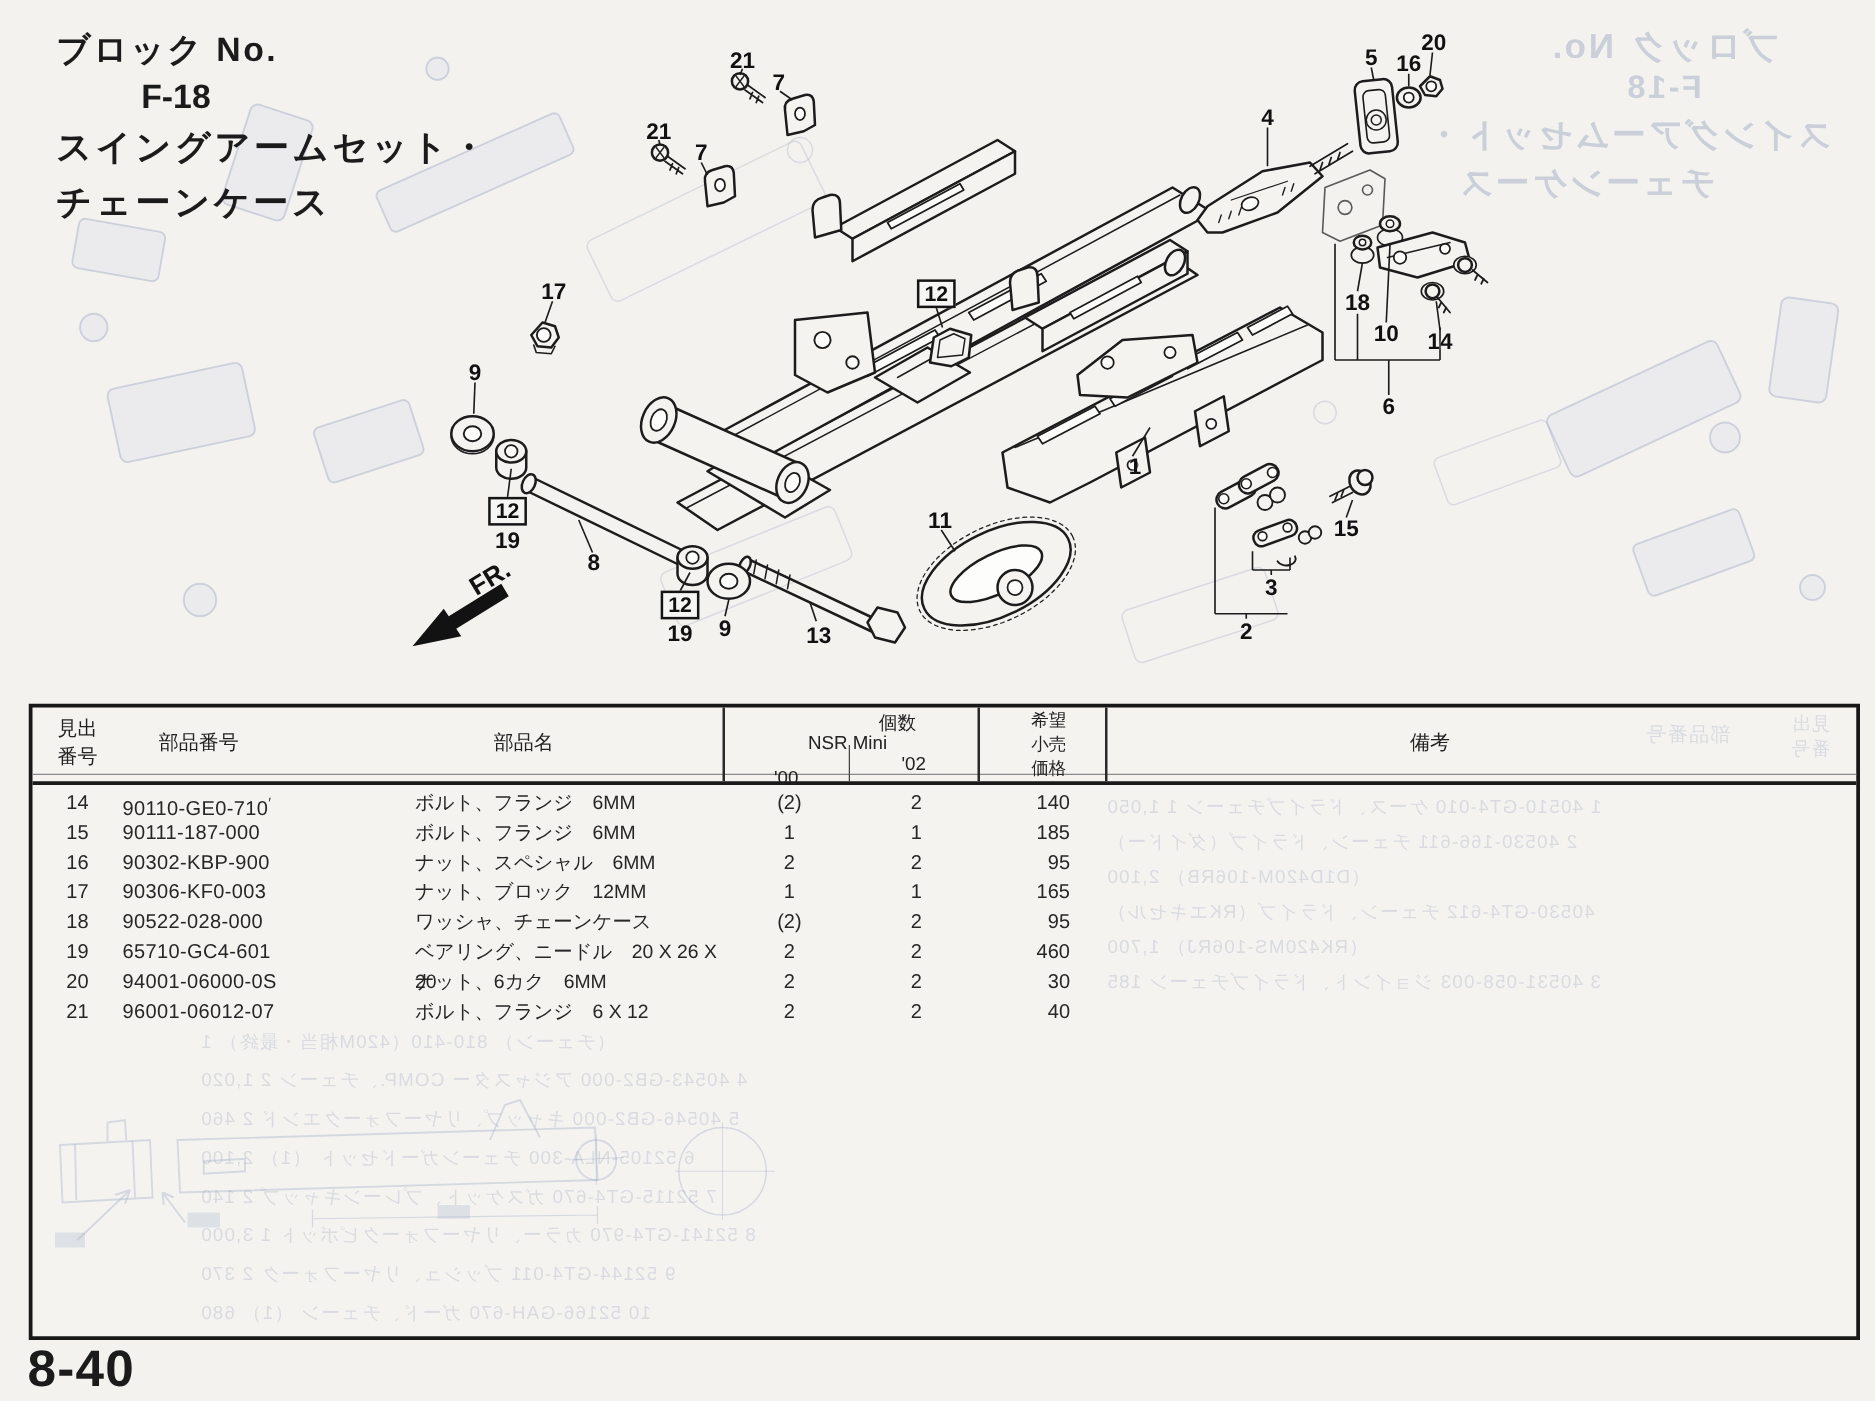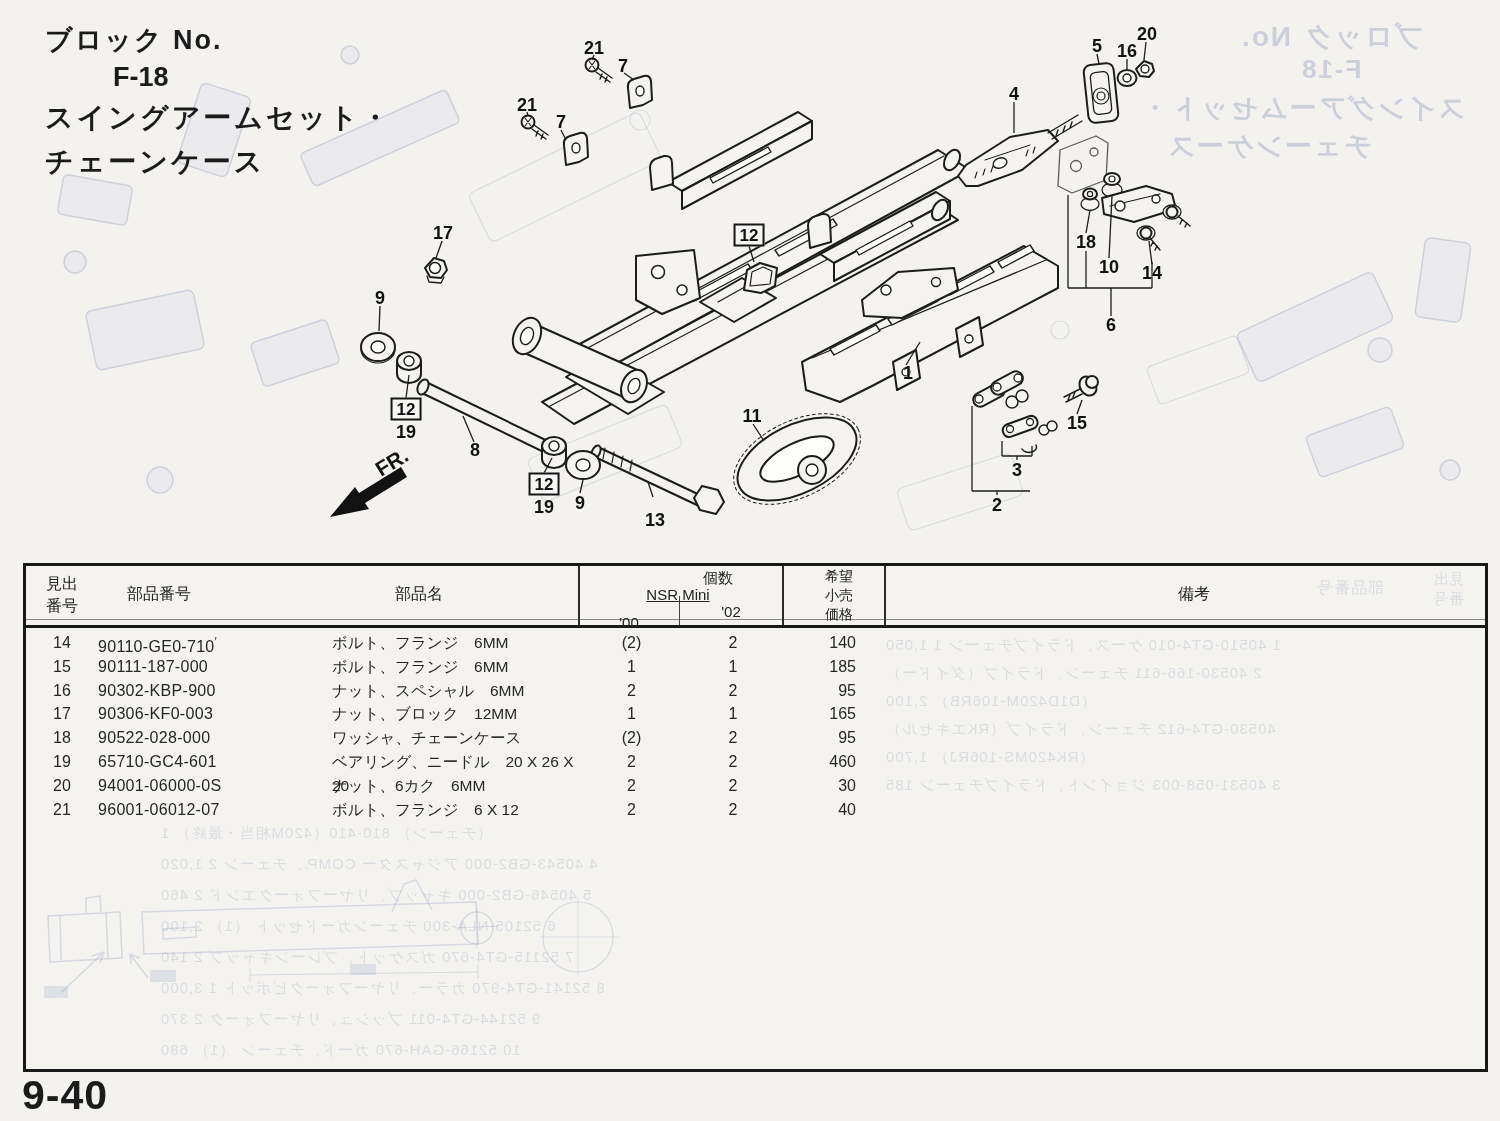--- a/index.html
+++ b/index.html
@@ -34,25 +34,25 @@
   #thead{position:absolute;left:0;top:0;right:0;height:59px;border-bottom:3px solid #1a1a1a;}
   #thead .thin-rule{position:absolute;left:0;right:0;top:53px;height:1px;background:#8a8a8a;}
   .vline{position:absolute;top:0;height:59px;width:2px;background:#2a2a2a;}
   .vline.v1{left:552px;} .vline.v2{left:756px;} .vline.v3{left:858px;}
   .vline.vsub{left:653px;top:30px;height:29px;width:1px;background:#444;}
   .hcell{position:absolute;text-align:center;font-size:16px;color:#222;}
   .h-index{left:6px;top:7px;width:60px;line-height:22px;}
   .h-pn{left:68px;top:18px;width:130px;}
   .h-name{left:328px;top:18px;width:130px;font-family:Liberation Mono, monospace;}
   .h-qty1{left:597px;top:3px;width:110px;font-size:15px;text-align:right;}
-  .h-qty2{left:597px;top:20px;width:110px;font-size:15px;text-decoration:underline;}
+  .h-qty2{left:597px;top:20px;width:110px;font-size:15px;}
   .h-q00{left:558px;top:37px;width:90px;font-size:15px;margin-top:11px;}
   .h-q02{left:660px;top:37px;width:90px;font-size:15px;}
   .h-price{left:772px;top:1px;width:82px;font-size:14px;line-height:19px;}
-  .h-rem{left:1098px;top:18px;width:140px;}
+  .h-rem{left:1048px;top:18px;width:140px;}
 
   
   #rows{position:absolute;left:0;top:65px;right:0;}
   .row{display:flex;height:23.8px;line-height:23.8px;font-size:16px;color:#262626;}
   .c-no{width:72px;text-align:center;}
   .c-pn{width:234px;text-align:left;letter-spacing:.3px;}
   .c-pn .mark{font-style:normal;font-size:12px;vertical-align:super;color:#333;}
   .c-name{width:250px;text-align:left;font-size:15.5px;}
   .c-q00{width:99px;text-align:center;}
   .c-q02{width:104px;text-align:center;}
@@ -388,21 +388,21 @@
     <div class="callout" style="left: 527px; top: 105px;">21</div>
     <div class="callout" style="left: 561px; top: 122px;">7</div>
     <div class="callout" style="left: 443px; top: 233px;">17</div>
     <div class="callout" style="left: 380px; top: 298px;">9</div>
     <div class="callout boxed" style="left: 406px; top: 409px;">12</div>
     <div class="callout" style="left: 406px; top: 432px;">19</div>
     <div class="callout" style="left: 475px; top: 450px;">8</div>
     <div class="callout boxed" style="left: 544px; top: 484px;">12</div>
     <div class="callout" style="left: 544px; top: 507px;">19</div>
     <div class="callout" style="left: 580px; top: 503px;">9</div>
-    <div class="callout" style="left: 655px; top: 520px;">13</div>
+    <div class="callout" style="left: 655px; top: 508px;">13</div>
     <div class="callout boxed" style="left: 749px; top: 235px;">12</div>
     <div class="callout" style="left: 752px; top: 416px;">11</div>
     <div class="callout" style="left: 908px; top: 373px;">1</div>
     <div class="callout" style="left: 997px; top: 505px;">2</div>
     <div class="callout" style="left: 1017px; top: 470px;">3</div>
     <div class="callout" style="left: 1077px; top: 423px;">15</div>
     <div class="callout" style="left: 1014px; top: 94px;">4</div>
     <div class="callout" style="left: 1097px; top: 46px;">5</div>
     <div class="callout" style="left: 1127px; top: 51px;">16</div>
     <div class="callout" style="left: 1147px; top: 34px;">20</div>
@@ -505,13 +505,13 @@
         <span class="c-pn">96001-06012-07</span>
         <span class="c-name">ボルト、フランジ　6 X 12</span>
         <span class="c-q00">2</span>
         <span class="c-q02">2</span>
         <span class="c-price">40</span>
         <span class="c-rem"></span>
       </div>
     </div>
 </div>
 
-<div id="page-number">9-40</div>
+<div id="page-number">8-40</div>
 
 </body></html>

